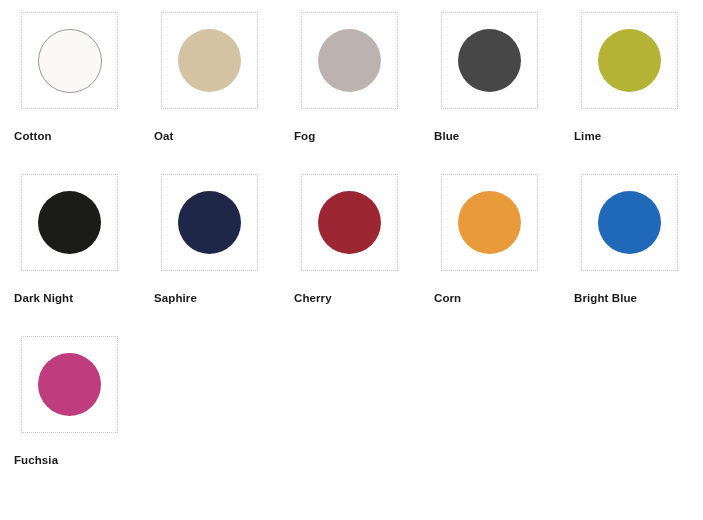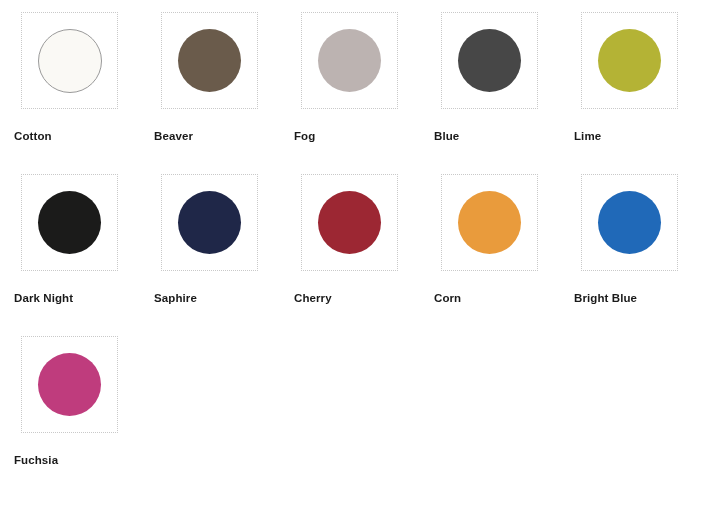--- a/index.html
+++ b/index.html
@@ -70,23 +70,23 @@
 
 <div id="swatch-grid">
     <div class="swatch-cell">
       <div class="swatch-box">
         <div class="swatch-circle has-outline" style="background-color: rgb(250, 249, 245);"></div>
       </div>
       <div class="swatch-label">Cotton</div>
     </div>
     <div class="swatch-cell">
       <div class="swatch-box">
-        <div class="swatch-circle" style="background-color: rgb(106, 91, 75);"></div>
+        <div class="swatch-circle" style="background-color: rgb(211, 195, 163);"></div>
       </div>
-      <div class="swatch-label">Beaver</div>
+      <div class="swatch-label">Oat</div>
     </div>
     <div class="swatch-cell">
       <div class="swatch-box">
         <div class="swatch-circle" style="background-color: rgb(188, 179, 177);"></div>
       </div>
       <div class="swatch-label">Fog</div>
     </div>
     <div class="swatch-cell">
       <div class="swatch-box">
         <div class="swatch-circle" style="background-color: rgb(71, 71, 71);"></div>

